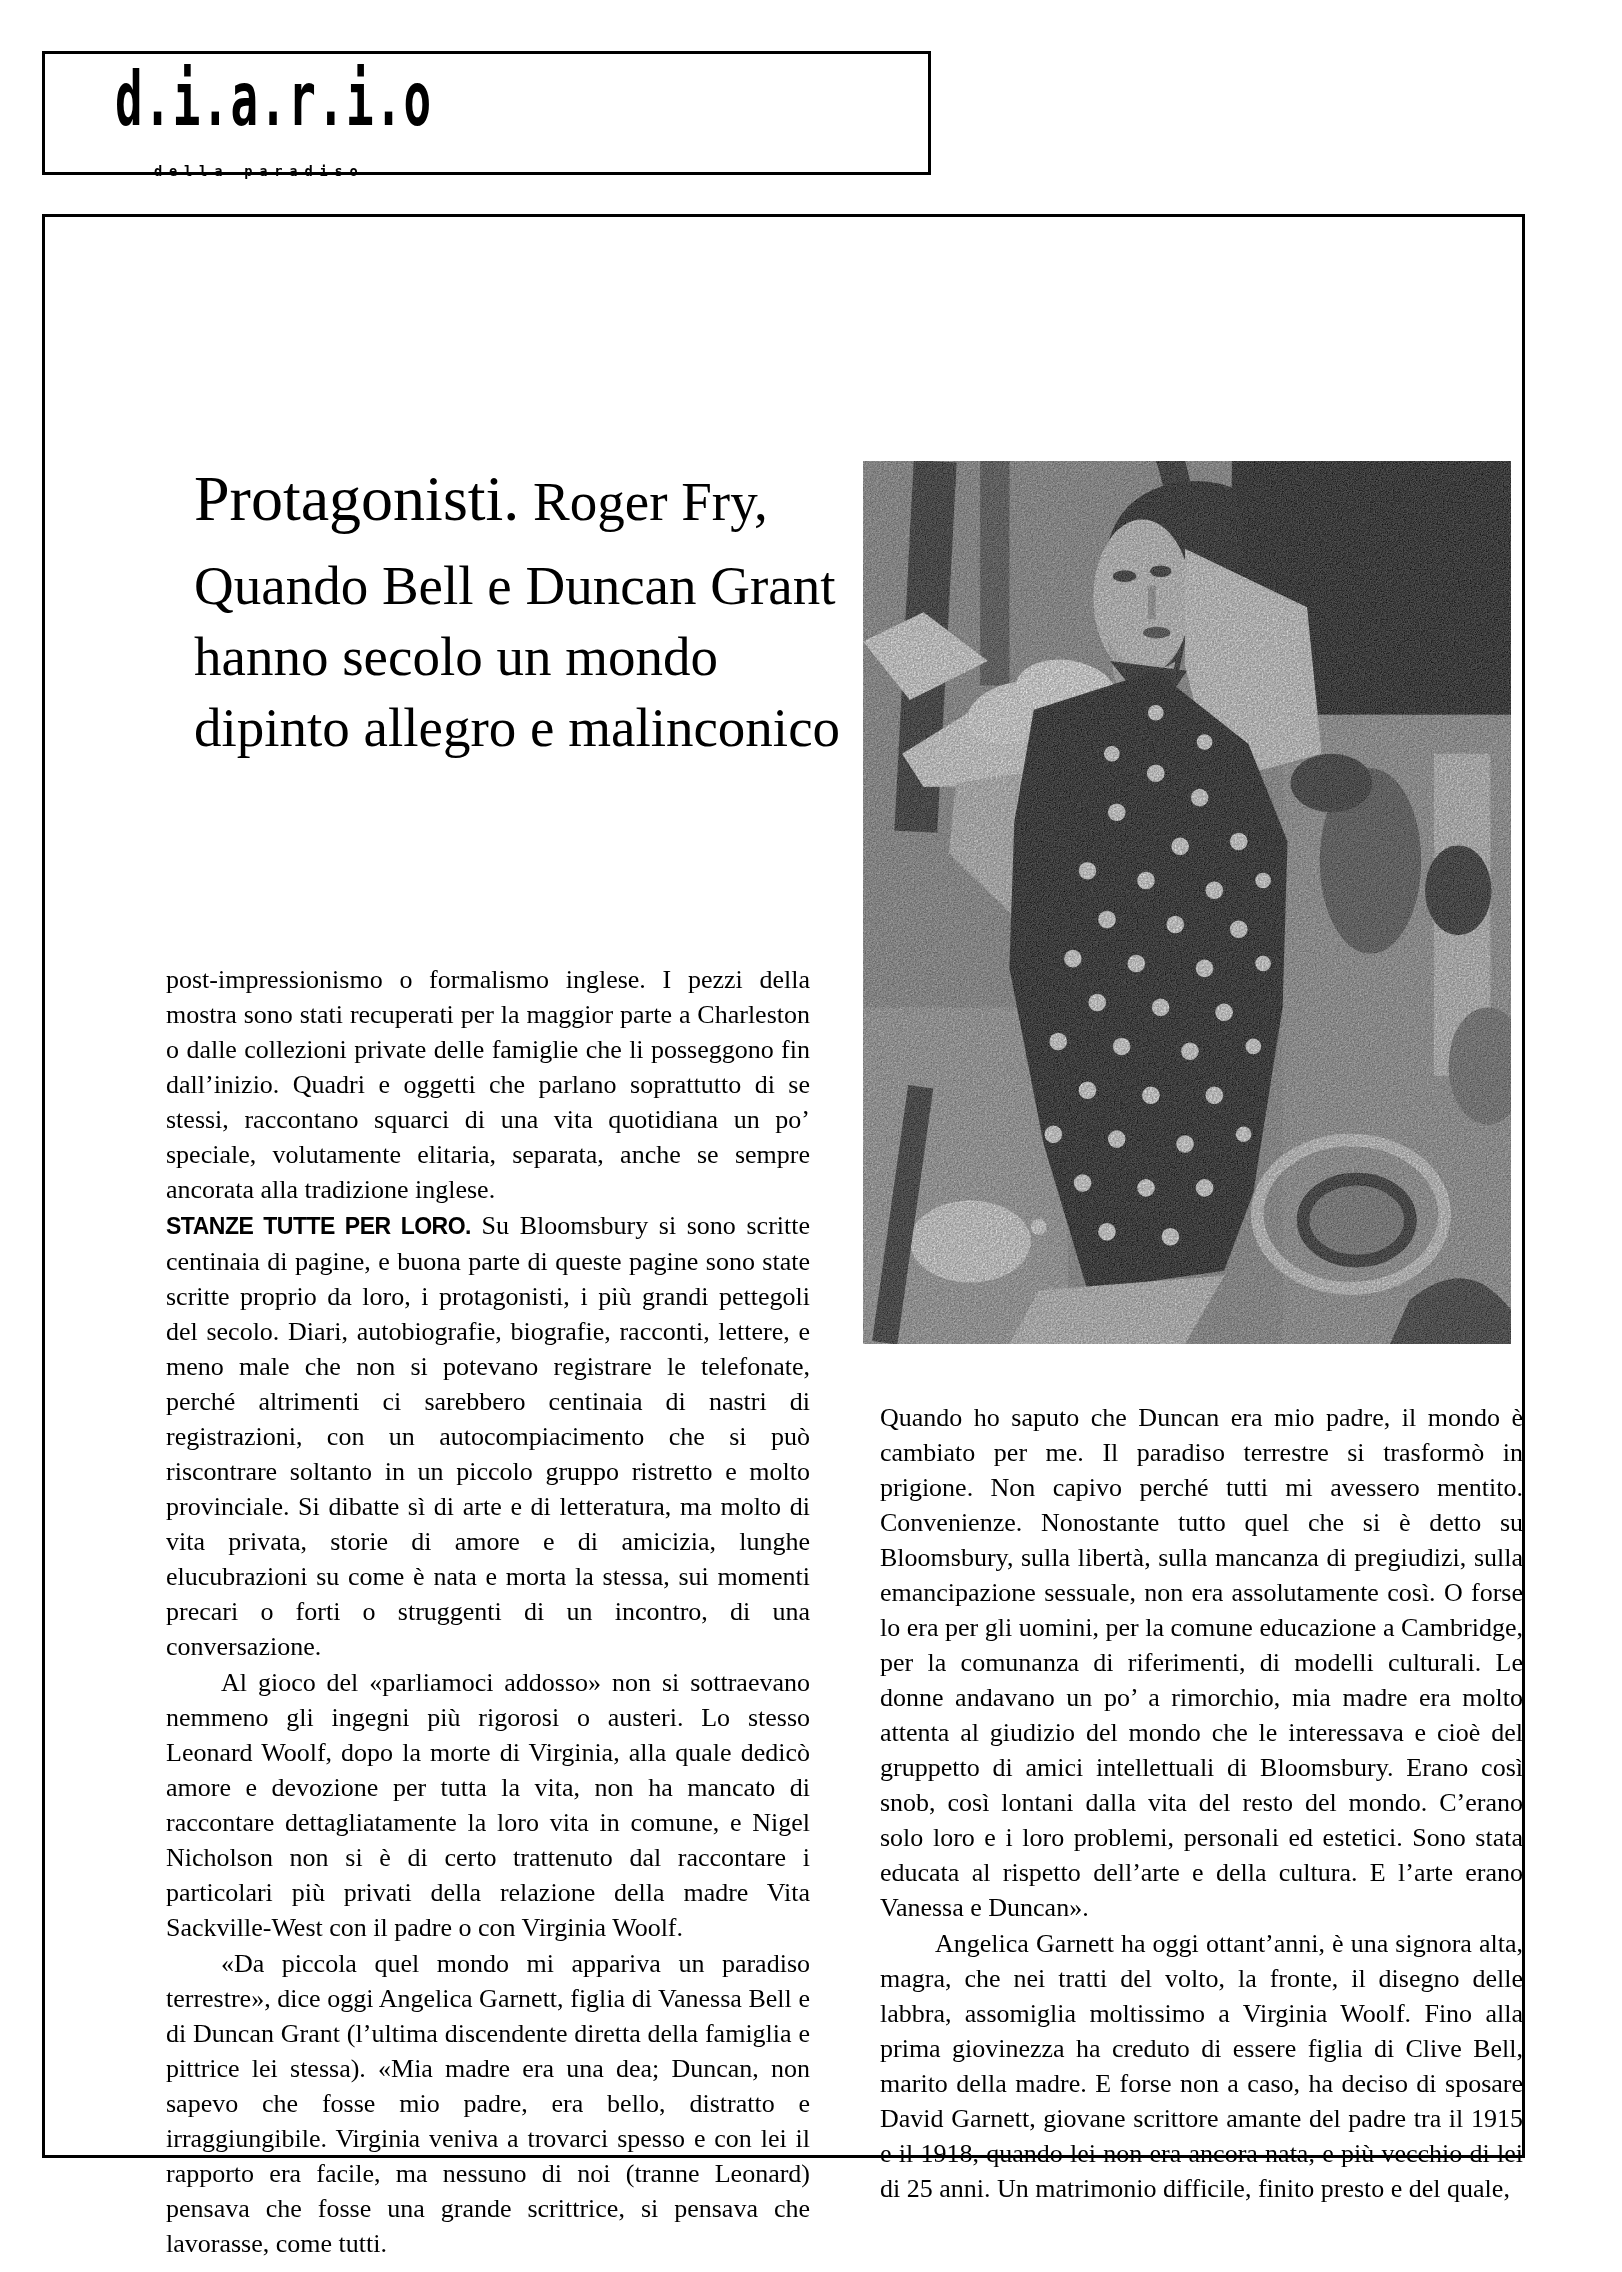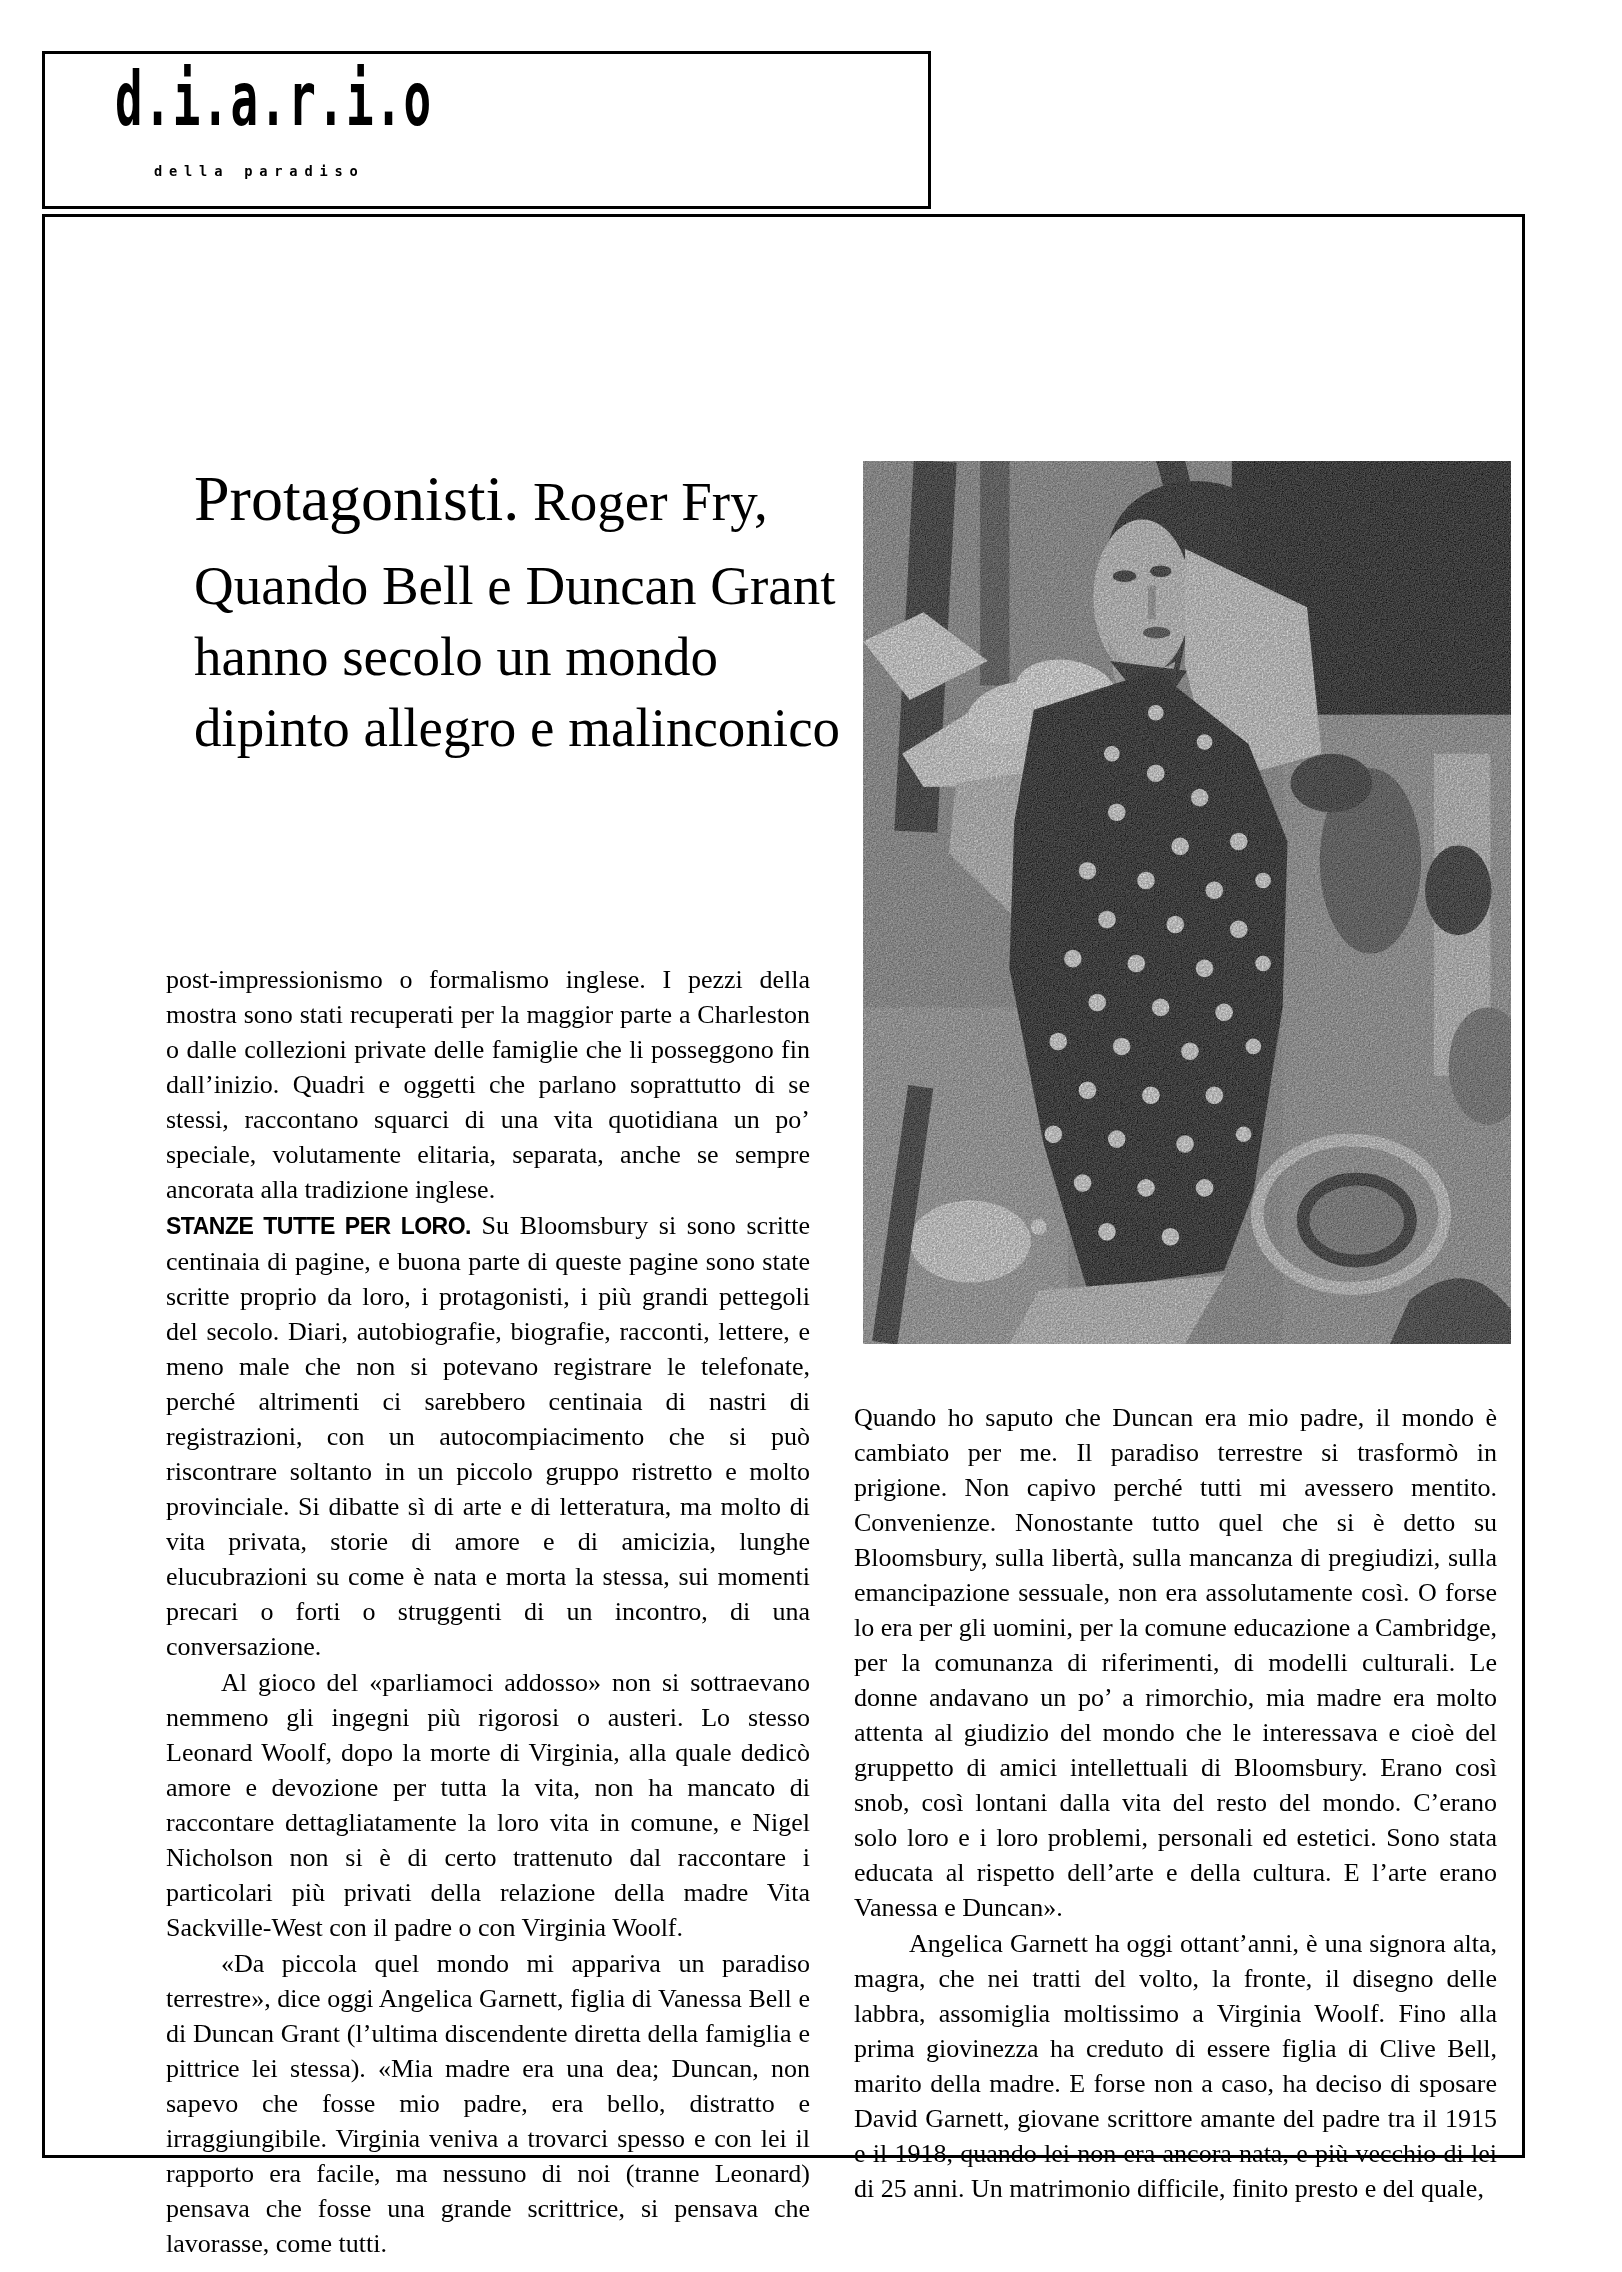--- a/index.html
+++ b/index.html
@@ -2,21 +2,21 @@
 <html lang="it"><head>
 <meta charset="utf-8">
 <style>
   html,body{margin:0;padding:0;background:#e9e9e9;}
   #page{
     position:relative;width:1623px;height:2272px;background:#ffffff;
     font-family:"Liberation Serif", serif;color:#000;overflow:hidden;
   }
   .box{position:absolute;box-sizing:border-box;border:3.9px solid #000;background:#fff;}
   
-  #masthead{left:42px;top:51px;width:889px;height:158px;}
+  #masthead{left:42px;top:51px;width:889px;height:124px;}
   .logo-main{
     position:absolute;left:70px;top:7.8px;
     font-family:"DejaVu Sans Mono", monospace;font-weight:bold;font-size:74px;line-height:74px;
     transform:scaleX(.62);transform-origin:left top;letter-spacing:2px;white-space:nowrap;
   }
   .logo-sub{
     position:absolute;left:109px;top:109px;
     font-family:"DejaVu Sans Mono", monospace;font-weight:bold;font-size:13.7px;letter-spacing:6.8px;white-space:nowrap;
   }
   
@@ -31,21 +31,21 @@
   .hl-lead{font-size:64px;}
   .hl{font-size:55px;}
   
   #photo{position:absolute;left:818px;top:244px;width:648px;height:883px;}
   
   .col{
     position:absolute;text-align:justify;font-size:26px;line-height:35px;
     font-family:"Liberation Serif", serif;
   }
   #leftcol{left:120px;top:744px;width:646px;}
-  #rightcol{left:808px;top:1182px;width:645px;}
+  #rightcol{left:834px;top:1182px;width:645px;}
   .col p{margin:1px;}
   .indent{text-indent:55px;}
   .runin{
     font-family:"Liberation Sans", sans-serif;font-weight:bold;font-size:23px;
     letter-spacing:-0.5px;
   }
 </style>
 </head>
 <body>
 

